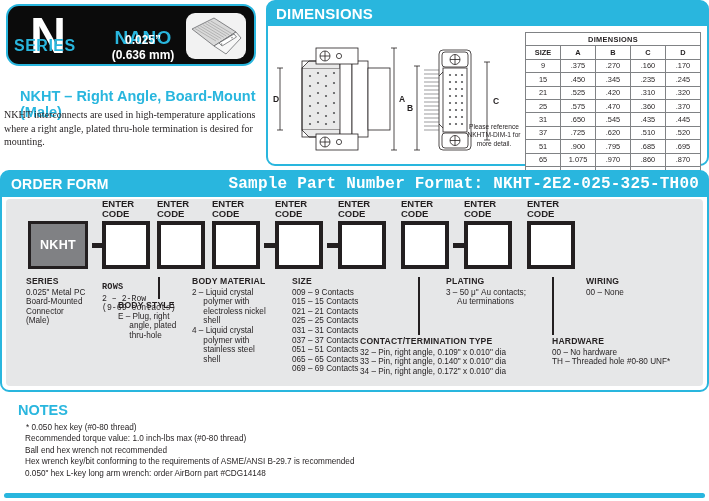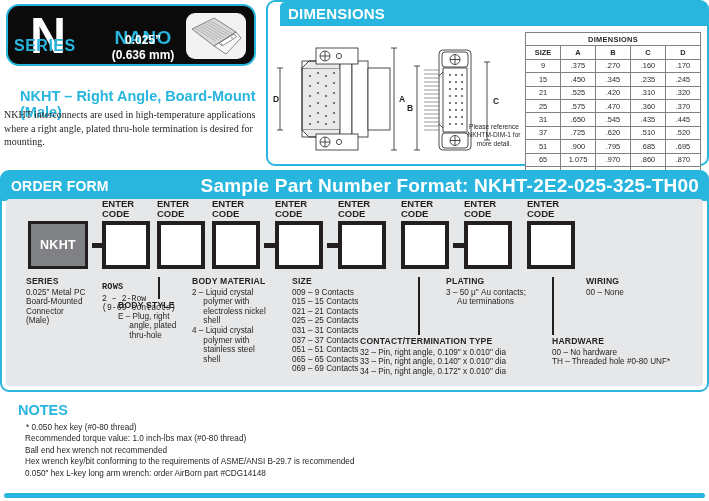--- a/index.html
+++ b/index.html
@@ -14,21 +14,21 @@
 
   
   .panel{position:absolute;border:2px solid #29b6de;border-radius:9px;background:#ffffff;box-sizing:border-box;}
   .panel-head{
     background:#29b6de;color:#ffffff;font-weight:bold;
     font-size:14px;letter-spacing:.2px;
     padding:3px 8px 4px 9px;
     border-radius:5px 5px 0 0;
     display:flex;justify-content:space-between;align-items:center;
   }
-  .panel-head .right{font-size:19px;}
+  .panel-head .right{font-size:16px;font-family:Liberation Mono, monospace;}
 
   
   #idblock{left:0;top:0;width:262px;height:166px;}
   .badge{
     position:absolute;left:6px;top:4px;width:250px;height:62px;
     background:#0b0b0b;border:2.5px solid #29b6de;border-radius:13px;
     box-sizing:border-box;overflow:hidden;
   }
   .badge .nbig{
     position:absolute;left:22px;top:1px;
@@ -59,21 +59,21 @@
     position:absolute;left:4px;top:72px;width:256px;margin:16px;
     font-size:14.5px;font-weight:bold;color:#29b6de;line-height:16px;
   }
   #idblock p.desc{
     position:absolute;left:4px;top:108px;width:255px;margin:0;
     font-size:10px;line-height:13.5px;color:#231f20;
     font-family:"Liberation Serif", serif;
   }
 
   
-  #dims{left:266px;top:0;width:443px;height:166px;padding-left:12px;}
+  #dims{left:266px;top:0;width:443px;height:166px;}
   #dims .panel-head{font-size:15px;padding-left:8px;}
   .dimbody{position:absolute;left:0;top:26px;right:0;bottom:0;}
 
   table.dimtable{
     position:absolute;right:6px;top:4px;
     border-collapse:collapse;font-size:7.4px;
     font-family:"Liberation Sans", sans-serif;color:#231f20;
     background:#fff;
   }
   table.dimtable td,table.dimtable th{

